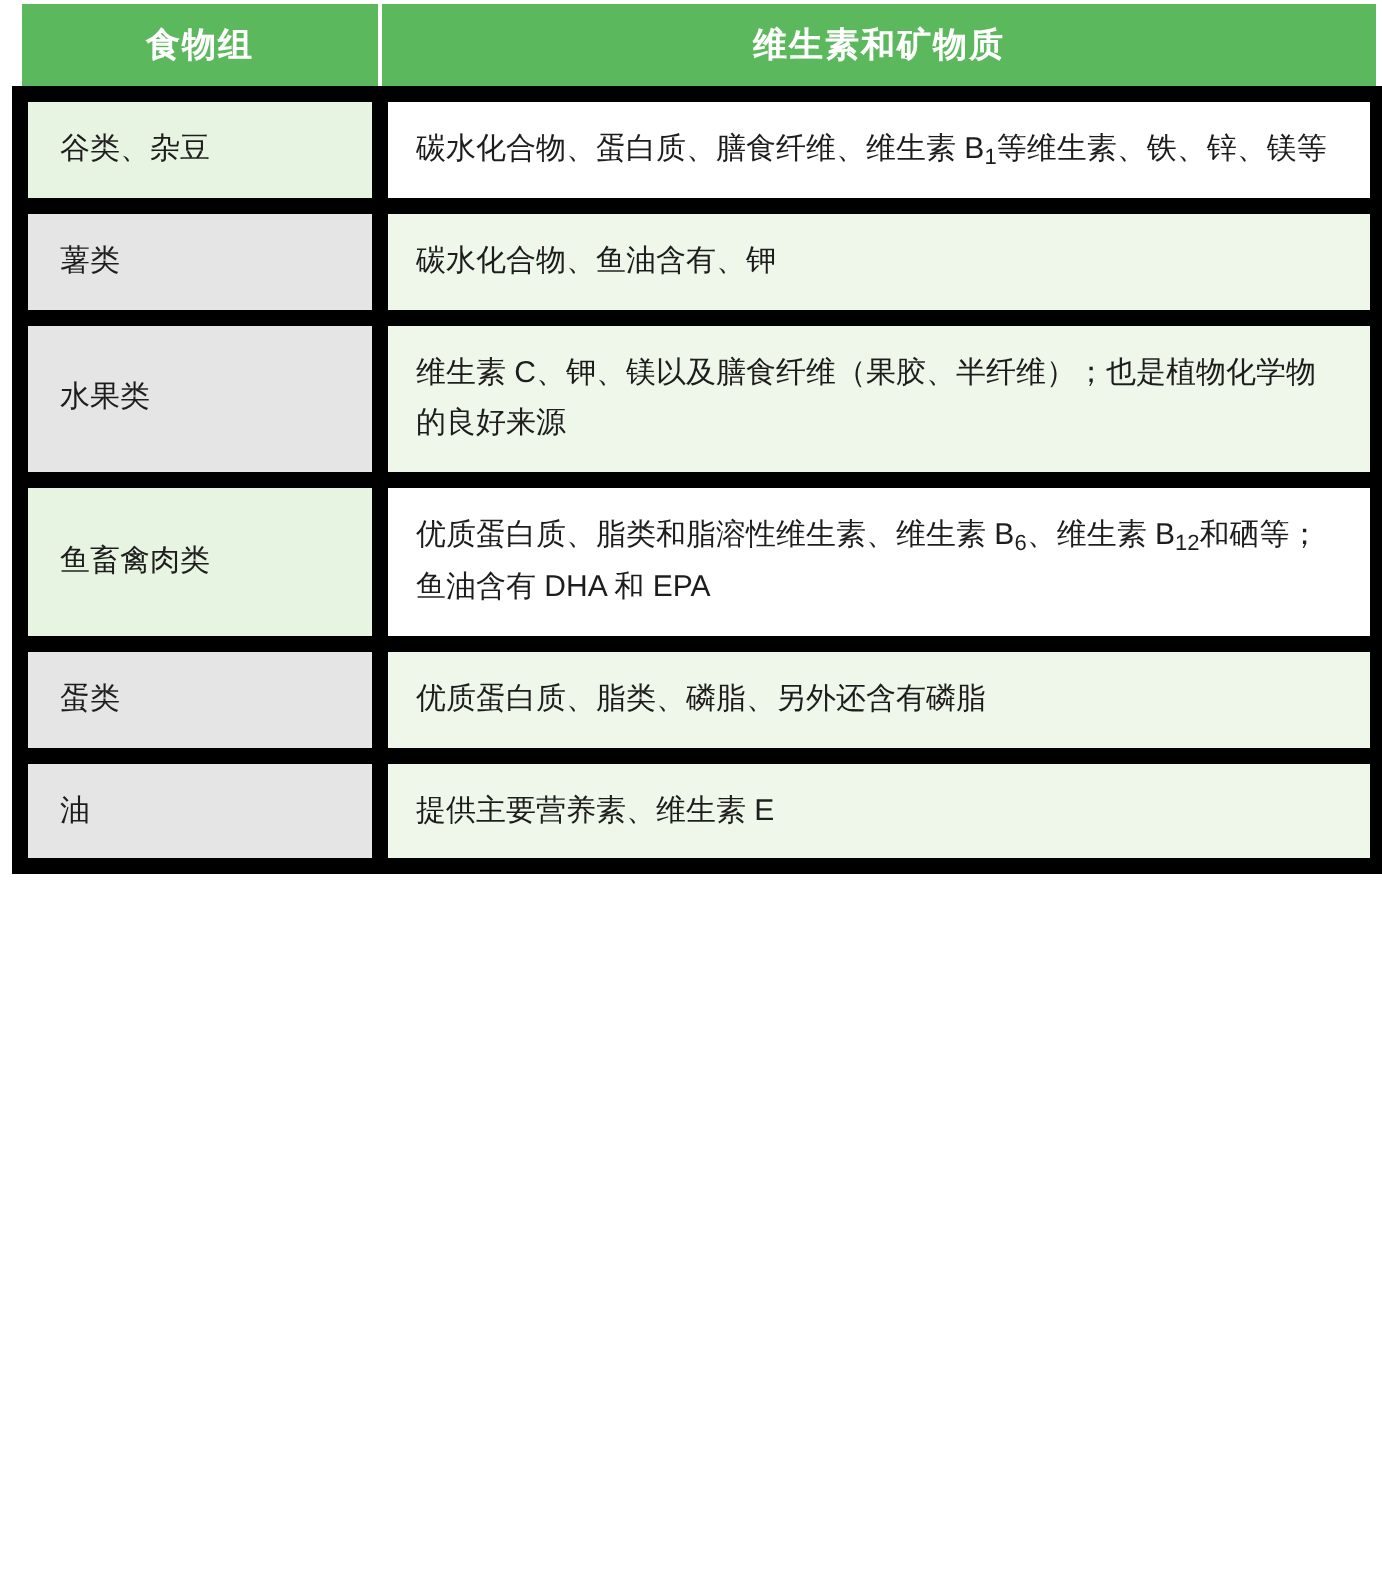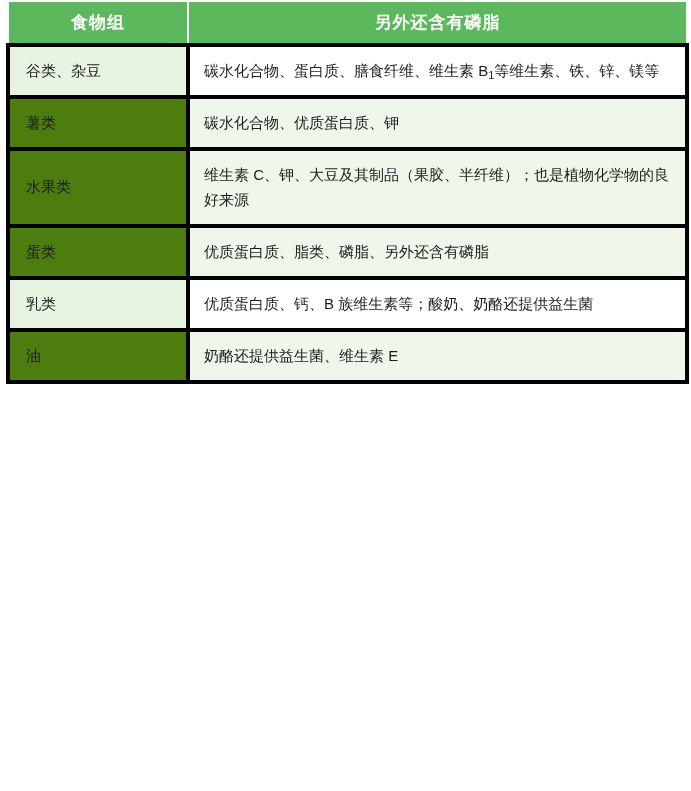--- a/index.html
+++ b/index.html
@@ -32,37 +32,37 @@
     background: #5cb85c;
     color: #ffffff;
     font-size: 17px;
     font-weight: bold;
     text-align: center;
     padding: 9px 6px;
     border: 2px solid #ffffff;
     letter-spacing: 1px;
   }
   .nutrition-table tbody td {
-    border: 4px solid #000000;
+    border: 8px solid #000000;
     vertical-align: middle;
     padding: 11px 14px;
     line-height: 1.72;
   }
   .nutrition-table tbody td.group-cell {
     text-align: left;
     padding-left: 16px;
     color: #1d1d1d;
   }
   .nutrition-table tbody td.nutrients-cell {
     text-align: left;
     color: #1d1d1d;
   }
   .nutrition-table tbody tr.row-odd td.group-cell { background: #e8f4e2; }
   .nutrition-table tbody tr.row-odd td.nutrients-cell { background: #ffffff; }
-  .nutrition-table tbody tr.row-even td.group-cell { background: #4d7c0f; }
+  .nutrition-table tbody tr.row-even td.group-cell { background: #e5e5e5; }
   .nutrition-table tbody tr.row-even td.nutrients-cell { background: #eef7ea; }
 
   sub {
     font-size: 11px;
     vertical-align: baseline;
     position: relative;
     bottom: -3px;
   }
 </style>
 </head>
@@ -70,43 +70,43 @@
 
 <div class="table-wrap">
   <table class="nutrition-table">
     <colgroup>
       <col class="col-group">
       <col class="col-nutrients">
     </colgroup>
     <thead>
       <tr>
         <th>食物组</th>
-        <th>另外还含有磷脂</th>
+        <th>维生素和矿物质</th>
       </tr>
     </thead>
     <tbody>
         <tr class="row-odd">
           <td class="group-cell">谷类、杂豆</td>
           <td class="nutrients-cell">碳水化合物、蛋白质、膳食纤维、维生素 B<sub>1</sub>等维生素、铁、锌、镁等</td>
         </tr>
         <tr class="row-even">
           <td class="group-cell">薯类</td>
-          <td class="nutrients-cell">碳水化合物、优质蛋白质、钾</td>
+          <td class="nutrients-cell">碳水化合物、鱼油含有、钾</td>
         </tr>
         <tr class="row-even">
           <td class="group-cell">水果类</td>
-          <td class="nutrients-cell">维生素 C、钾、大豆及其制品（果胶、半纤维）；也是植物化学物的良好来源</td>
+          <td class="nutrients-cell">维生素 C、钾、镁以及膳食纤维（果胶、半纤维）；也是植物化学物的良好来源</td>
+        </tr>
+        <tr class="row-odd">
+          <td class="group-cell">鱼畜禽肉类</td>
+          <td class="nutrients-cell">优质蛋白质、脂类和脂溶性维生素、维生素 B<sub>6</sub>、维生素 B<sub>12</sub>和硒等；鱼油含有 DHA 和 EPA</td>
         </tr>
         <tr class="row-even">
           <td class="group-cell">蛋类</td>
           <td class="nutrients-cell">优质蛋白质、脂类、磷脂、另外还含有磷脂</td>
         </tr>
-        <tr class="row-odd">
-          <td class="group-cell">乳类</td>
-          <td class="nutrients-cell">优质蛋白质、钙、B 族维生素等；酸奶、奶酪还提供益生菌</td>
-        </tr>
         <tr class="row-even">
           <td class="group-cell">油</td>
-          <td class="nutrients-cell">奶酪还提供益生菌、维生素 E</td>
+          <td class="nutrients-cell">提供主要营养素、维生素 E</td>
         </tr>
       </tbody>
   </table>
 </div>
 
 </body></html>

